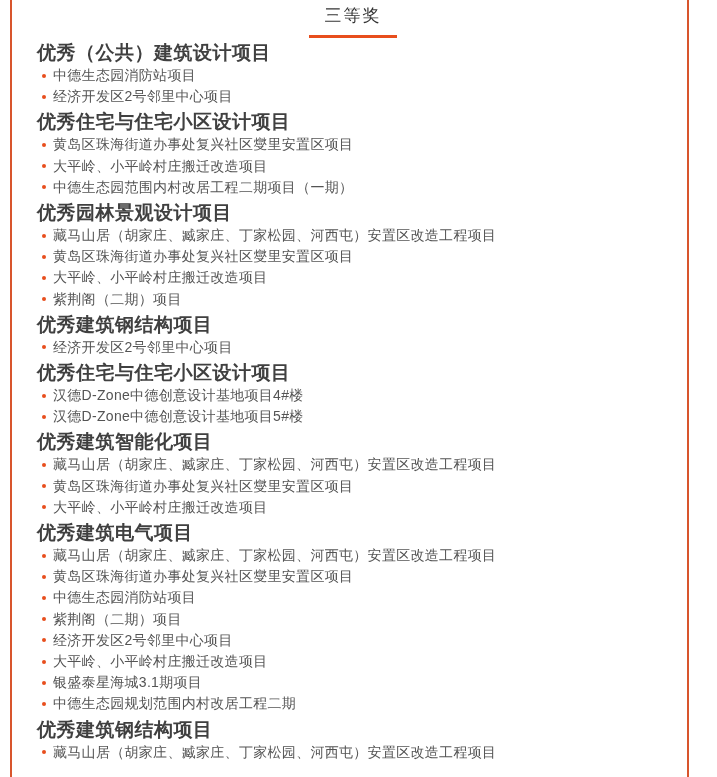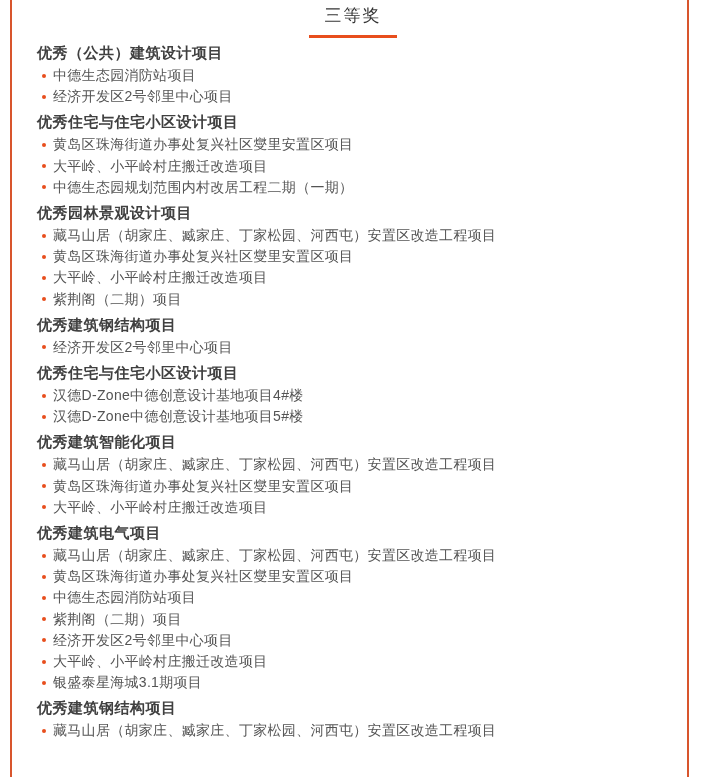--- a/index.html
+++ b/index.html
@@ -43,21 +43,21 @@
   .title-underline {
     width: 88px;
     height: 3px;
     background: var(--accent, #e84e1d);
     margin: 9px auto 0 auto;
   }
   .sections {
     margin-top: 6px;
   }
   .section-heading {
-    font-size: 15px;
+    font-size: 19px;
     font-weight: bold;
     color: #404040;
     line-height: 17px;
     margin: 6px 0 4px 0;
     letter-spacing: 0.5px;
   }
   ul.items {
     list-style: none;
     margin: 1px;
     padding: 0;
@@ -93,21 +93,21 @@
     <div class="sections" id="sections-root">
         <div class="section-heading">优秀（公共）建筑设计项目</div>
         <ul class="items">
           <li class="item"><span class="dot"></span><span>中德生态园消防站项目</span></li>
           <li class="item"><span class="dot"></span><span>经济开发区2号邻里中心项目</span></li>
         </ul>
         <div class="section-heading">优秀住宅与住宅小区设计项目</div>
         <ul class="items">
           <li class="item"><span class="dot"></span><span>黄岛区珠海街道办事处复兴社区燮里安置区项目</span></li>
           <li class="item"><span class="dot"></span><span>大平岭、小平岭村庄搬迁改造项目</span></li>
-          <li class="item"><span class="dot"></span><span>中德生态园规划范围内村改居工程二期（一期）</span></li>
+          <li class="item"><span class="dot"></span><span>中德生态园范围内村改居工程二期项目（一期）</span></li>
         </ul>
         <div class="section-heading">优秀园林景观设计项目</div>
         <ul class="items">
           <li class="item"><span class="dot"></span><span>藏马山居（胡家庄、臧家庄、丁家松园、河西屯）安置区改造工程项目</span></li>
           <li class="item"><span class="dot"></span><span>黄岛区珠海街道办事处复兴社区燮里安置区项目</span></li>
           <li class="item"><span class="dot"></span><span>大平岭、小平岭村庄搬迁改造项目</span></li>
           <li class="item"><span class="dot"></span><span>紫荆阁（二期）项目</span></li>
         </ul>
         <div class="section-heading">优秀建筑钢结构项目</div>
         <ul class="items">
@@ -126,20 +126,21 @@
         </ul>
         <div class="section-heading">优秀建筑电气项目</div>
         <ul class="items">
           <li class="item"><span class="dot"></span><span>藏马山居（胡家庄、臧家庄、丁家松园、河西屯）安置区改造工程项目</span></li>
           <li class="item"><span class="dot"></span><span>黄岛区珠海街道办事处复兴社区燮里安置区项目</span></li>
           <li class="item"><span class="dot"></span><span>中德生态园消防站项目</span></li>
           <li class="item"><span class="dot"></span><span>紫荆阁（二期）项目</span></li>
           <li class="item"><span class="dot"></span><span>经济开发区2号邻里中心项目</span></li>
           <li class="item"><span class="dot"></span><span>大平岭、小平岭村庄搬迁改造项目</span></li>
           <li class="item"><span class="dot"></span><span>银盛泰星海城3.1期项目</span></li>
+          <li class="item"><span class="dot"></span><span>中德生态园规划范围内村改居工程二期</span></li>
         </ul>
         <div class="section-heading">优秀建筑钢结构项目</div>
         <ul class="items">
           <li class="item"><span class="dot"></span><span>藏马山居（胡家庄、臧家庄、丁家松园、河西屯）安置区改造工程项目</span></li>
         </ul>
       </div>
   </div>
 </div>
 
 </body></html>

